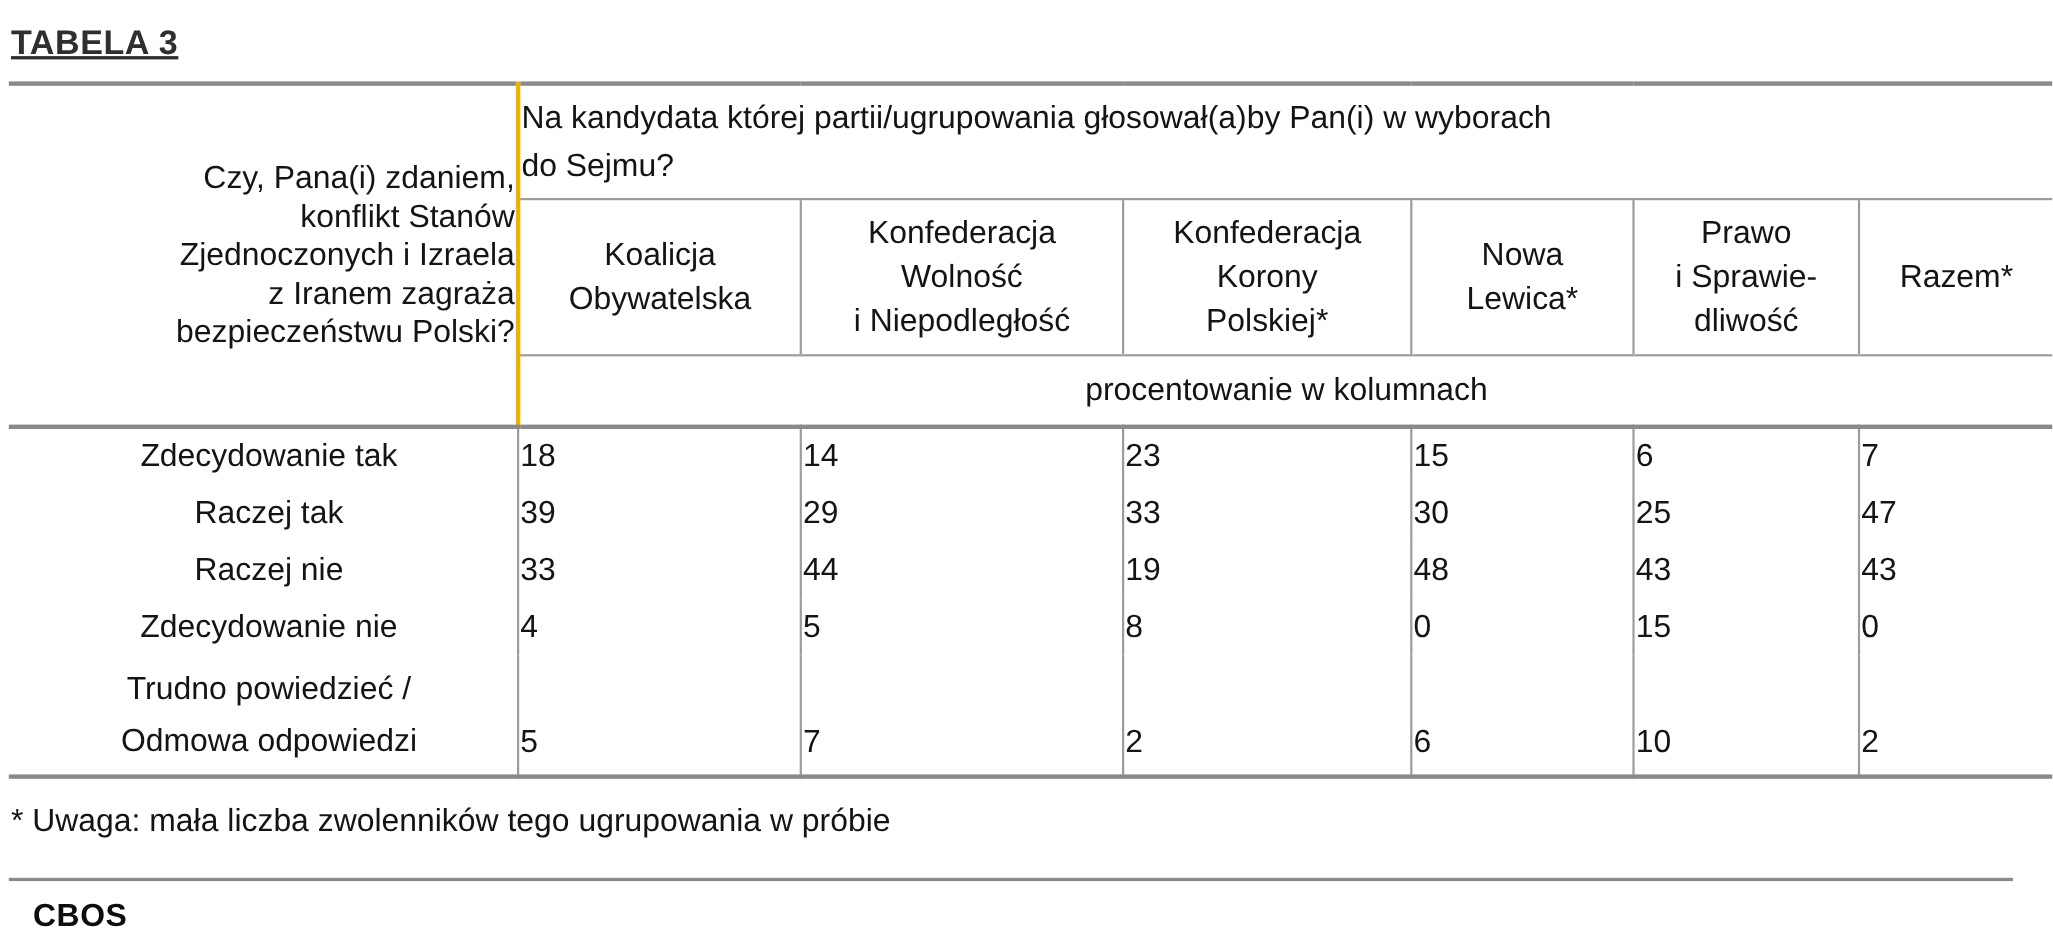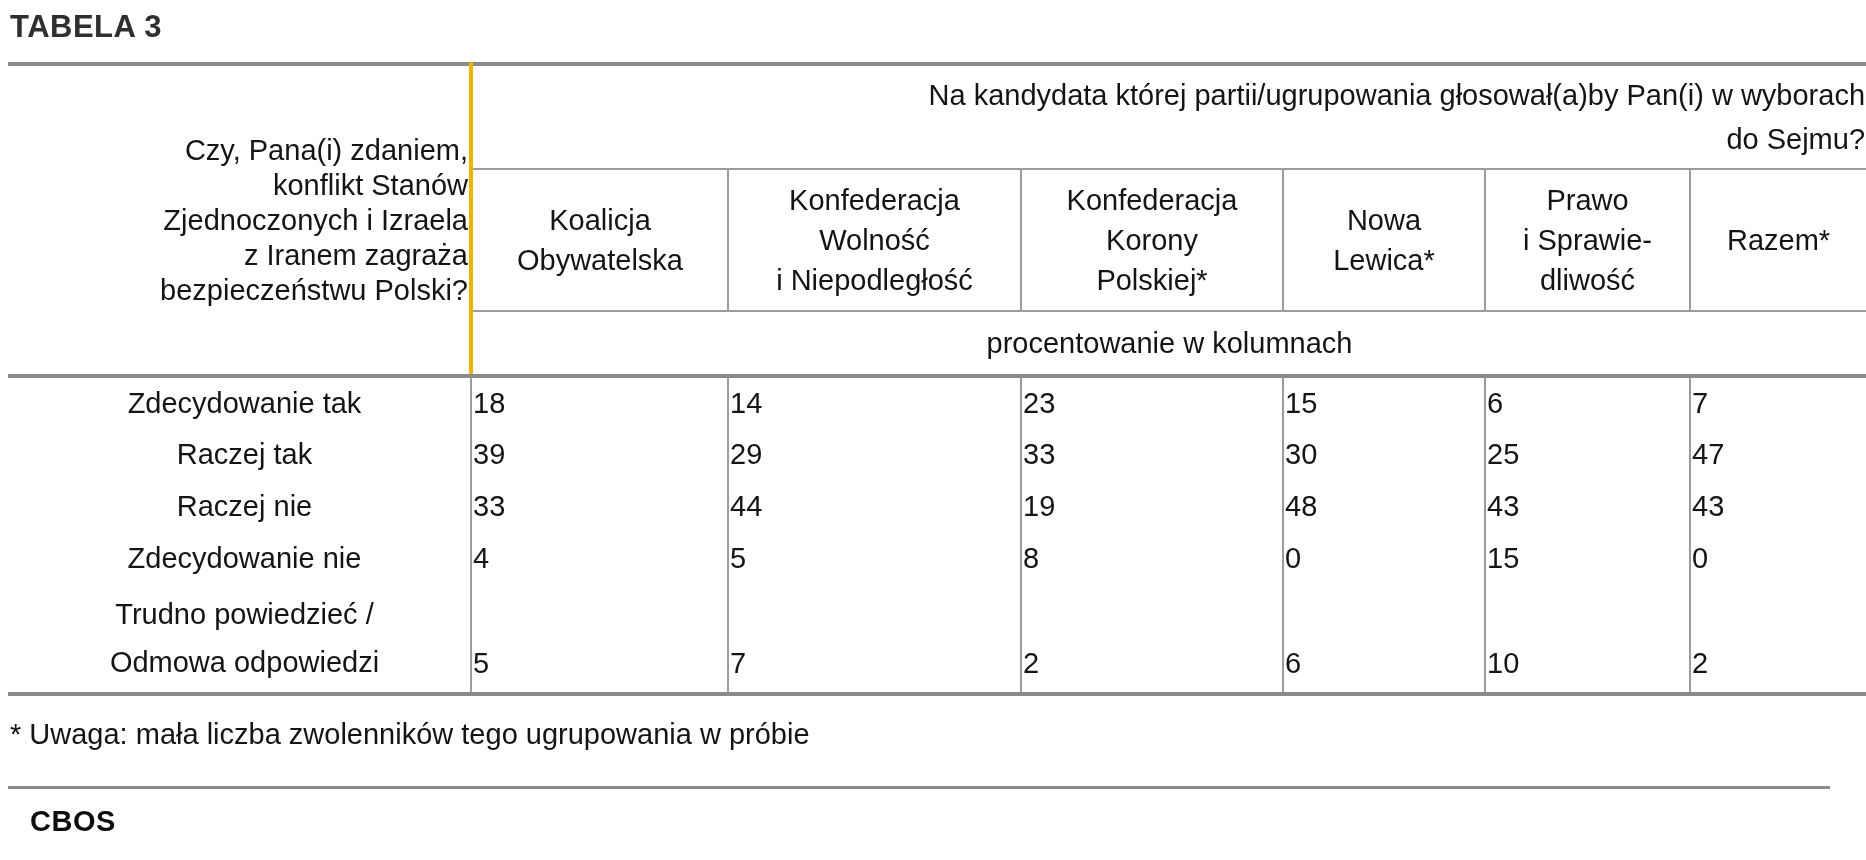--- a/index.html
+++ b/index.html
@@ -6,26 +6,27 @@
   .page {
     position: relative;
     width: 1866px;
     height: 860px;
     background: #ffffff;
     font-family: "Liberation Sans", "DejaVu Sans", sans-serif;
     color: #1b1b1b;
     overflow: hidden;
   }
   .title {
-    margin: 8px 0 0 10px;
+    margin: 20px 0 0 10px;
     font-size: 31px;
     line-height: 38px;
     font-weight: bold;
     color: #2f2f2f;
     letter-spacing: 0.5px;
+    text-decoration: underline;
   }
   table.survey {
     border-collapse: collapse;
     table-layout: fixed;
     width: 1858px;
     margin: 16px 0 0 8px;
     border-top: 4px solid #8a8a8a;
     border-bottom: 4px solid #8a8a8a;
     font-size: 29px;
     color: #141414;
@@ -35,21 +36,21 @@
     border-right: 4px solid #eab308;
     border-bottom: 4px solid #8a8a8a;
     text-align: right;
     vertical-align: middle;
     padding-left: 12px;
     line-height: 35px;
     white-space: pre-line;
   }
   .span-header {
     height: 100px;
-    text-align: right;
+    text-align: left;
     vertical-align: middle;
     border-bottom: 2px solid #9c9c9c;
     line-height: 44px;
     white-space: pre-line;
   }
   .col-h {
     height: 138px;
     text-align: center;
     vertical-align: middle;
     border-left: 2px solid #9c9c9c;

